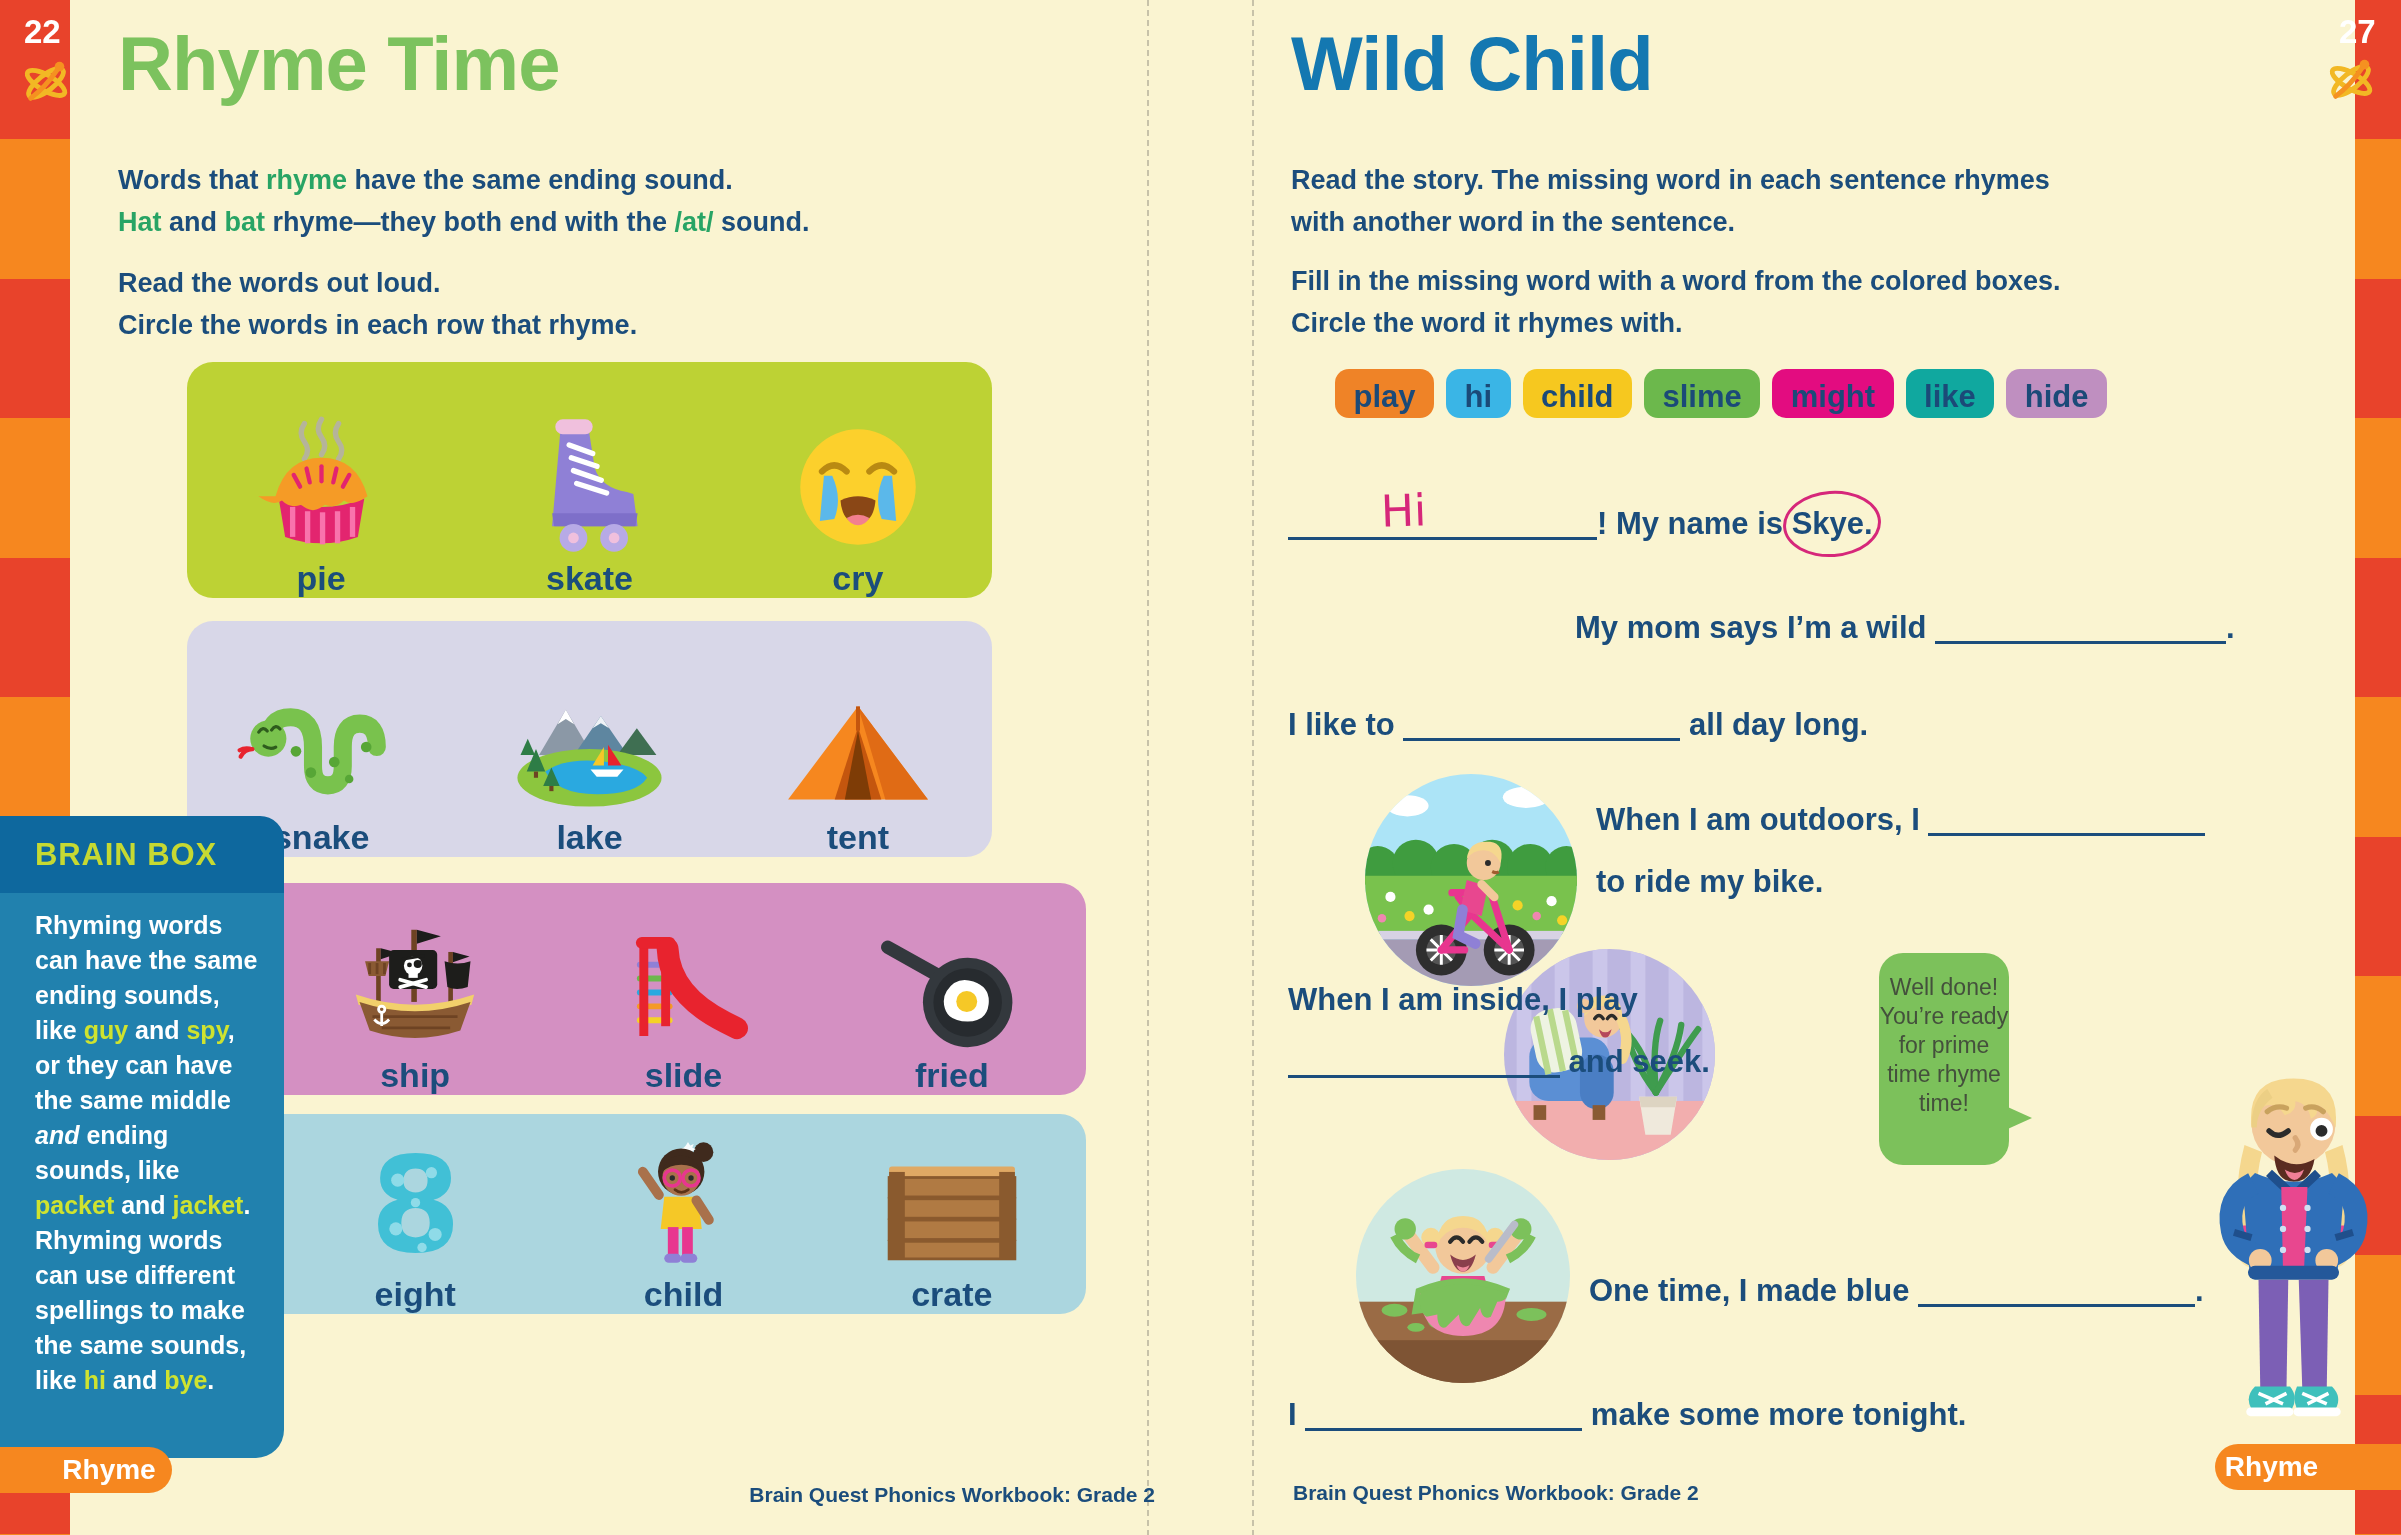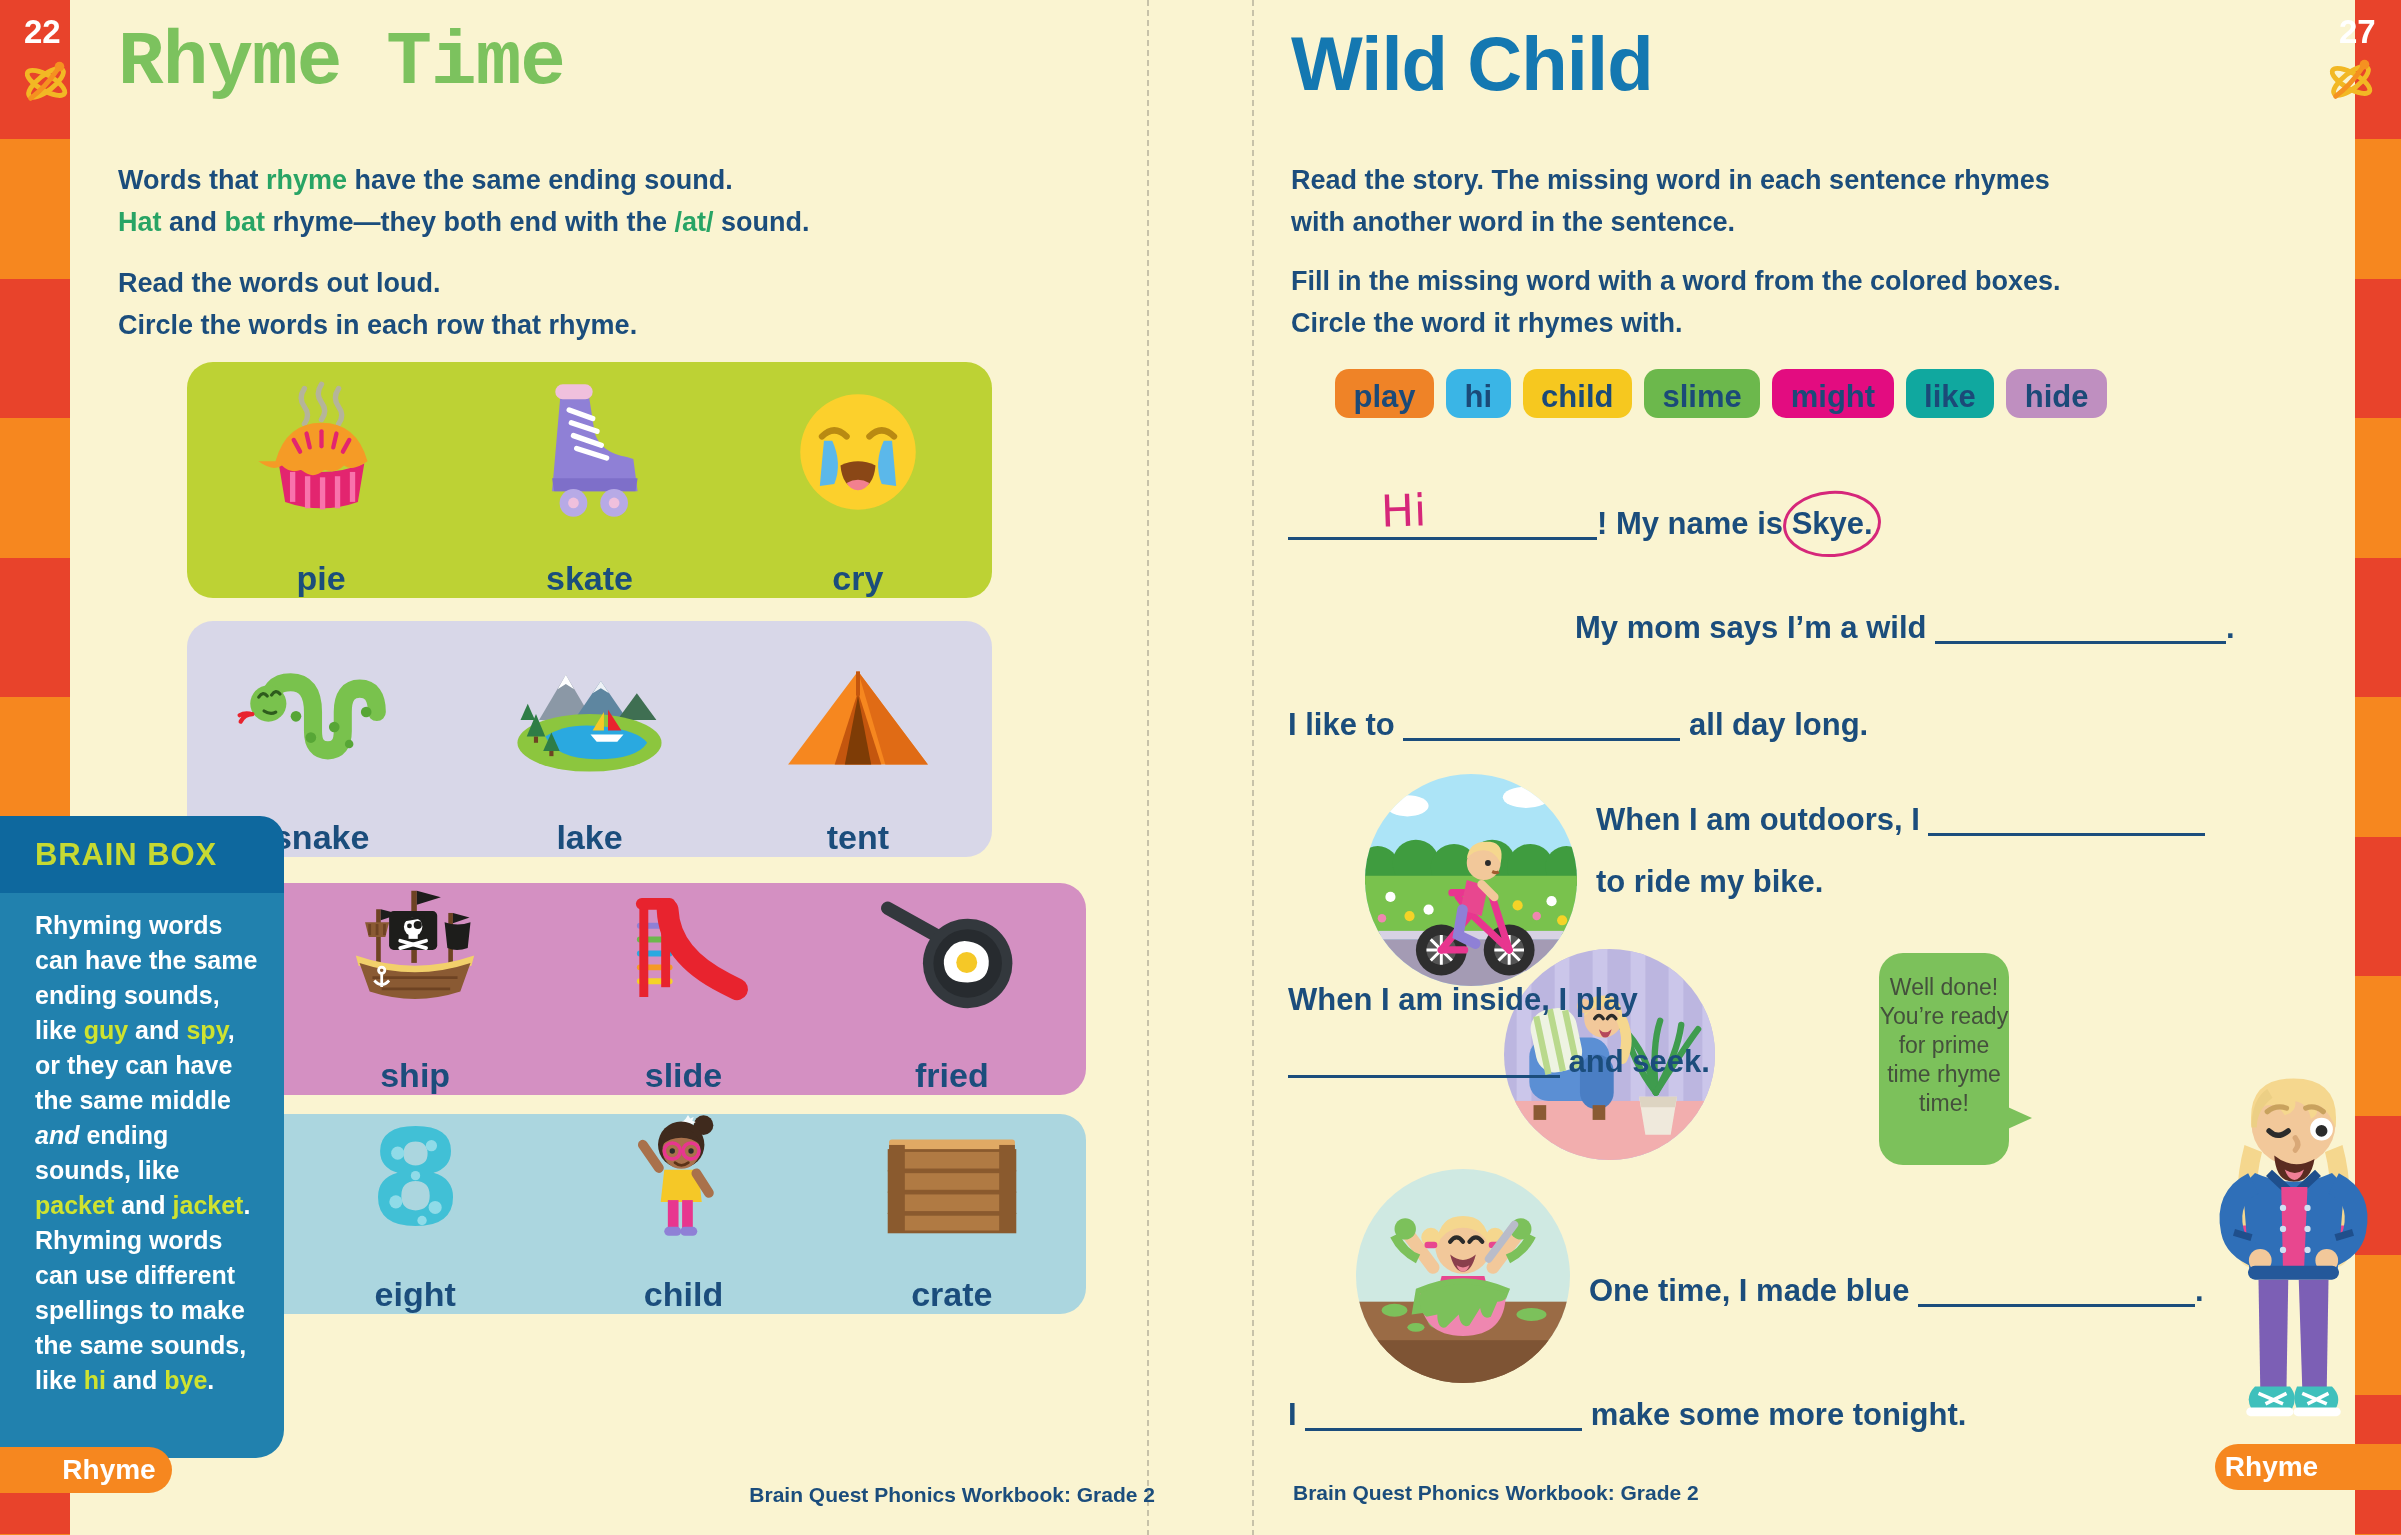--- a/index.html
+++ b/index.html
@@ -8,28 +8,28 @@
   
   .stripes{position:absolute;top:0;width:70px;height:100%;z-index:1;
            background:repeating-linear-gradient(to bottom,#e8432b 0 139px,#f6871f 139px 279px);}
   .stripes.left{left:0;} .stripes.right{right:0;}
   .gutter{position:absolute;top:0;height:100%;width:0;border-left:2.8px dashed #c7c2a9;z-index:0;}
   .g1{left:1147px;} .g2{left:1252px;}
   .pagenum{position:absolute;color:#fff;font-weight:bold;font-size:33px;z-index:2;}
   .dragonfly{position:absolute;width:54px;height:54px;z-index:2;}
   
   .ptitle{position:absolute;font-size:76px;font-weight:bold;letter-spacing:-0.9px;z-index:4;margin:0;}
-  .t-green{color:#7cc25e;font-family:Liberation Mono, monospace;} .t-blue{color:#1478b1;}
+  .t-green{color:#7cc25e;} .t-blue{color:#1478b1;}
   .para{position:absolute;font-size:27px;font-weight:bold;color:#1b4d7c;line-height:42px;z-index:4;white-space:nowrap;}
   .grn{color:#28a465;}
   
   .wrow{position:absolute;left:187px;width:805px;border-radius:26px;display:flex;z-index:2;}
   .r1{top:362px;height:236px;} .r2{top:621px;height:236px;}
   .r3{top:883px;height:212px;padding-left:94px;} .r4{top:1114px;height:200px;padding-left:94px;}
-  .wrow .cell{flex:1;display:flex;flex-direction:column;align-items:center;justify-content:space-between;}
+  .wrow .cell{flex:1;display:flex;flex-direction:column;align-items:center;justify-content:flex-end;}
   .wlabel{font-size:34px;font-weight:bold;color:#1b4d7c;margin-top:5.5px;}
   .icon{display:flex;align-items:flex-end;justify-content:center;}
   .ih160{height:157px;} .ih130{height:129px;}
   
   .bb-head{position:absolute;left:0;top:816px;width:284px;height:78px;border-radius:0 24px 0 0;z-index:5;
            display:flex;align-items:center;padding-left:35px;box-sizing:border-box;}
   .bb-title{color:#c6d932;font-size:31px;font-weight:bold;letter-spacing:0.9px;}
   .bb-body{position:absolute;left:0;top:893px;width:284px;height:565px;border-radius:0 0 28px 0;z-index:5;
            box-sizing:border-box;padding:14.8px 26px 0 35px;color:#fff;font-size:25px;font-weight:bold;line-height:35px;}
   .bb-body .hl{color:#cfe32f;} .bb-body .it{font-style:italic;}

